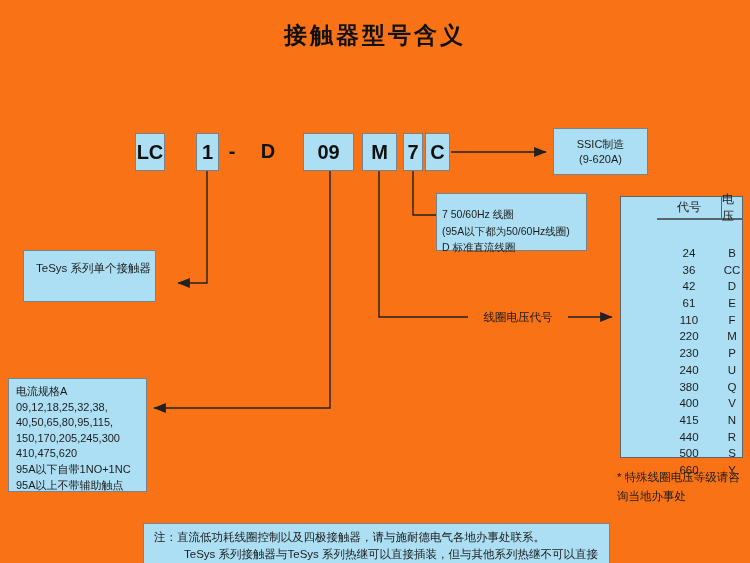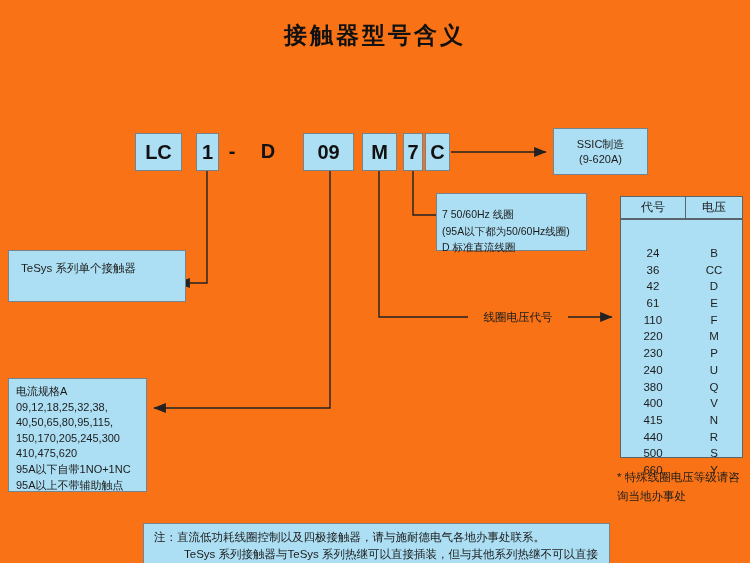--- a/index.html
+++ b/index.html
@@ -16,34 +16,35 @@
     font-size:20px;font-weight:bold;color:#111;box-sizing:border-box;
   }
   .mbox{background:#addff4;border:1px solid #76828c;}
   .callout{
     position:absolute;background:#addff4;border:1px solid #76828c;box-sizing:border-box;
   }
   .ssic{left:553px;top:128px;width:95px;height:47px;font-size:11px;line-height:15px;
         text-align:center;padding-top:8px;}
   .coil{left:436px;top:193px;width:151px;height:58px;font-size:10.5px;line-height:16.5px;
         padding:12px 5px;}
-  .series{left:8px;top:250px;width:178px;height:52px;font-size:11.5px;padding:10px 0 13px 12px;}
+  .series{left:23px;top:250px;width:133px;height:52px;font-size:11.5px;padding:10px 0 13px 12px;}
   .current{left:8px;top:378px;width:139px;height:114px;font-size:11px;line-height:15.6px;
         padding:5px 0 0 7px;}
   .bottom-note{left:143px;top:523px;width:467px;height:46px;font-size:11.5px;
         line-height:16.5px;padding:5px 0 0 10px;}
   .bottom-note .l2{padding-left:30px;}
   .vlabel{
     position:absolute;left:470px;top:310px;width:96px;text-align:center;
     font-size:11.5px;color:#1c1c1c;
   }
   .vtable{
     position:absolute;left:620px;top:196px;width:123px;height:262px;
     background:#addff4;border:1px solid #5a646b;box-sizing:border-box;
     font-size:11.5px;
+    padding-left:36px;
   }
   .vtable .hdr{display:flex;height:23px;border-bottom:2px solid #5a646b;box-sizing:border-box;}
   .vtable .hdr .c1,.vtable .row .c1{width:65px;border-right:1px solid #5a646b;box-sizing:border-box;}
   .vtable .hdr .c2,.vtable .row .c2{flex:1;}
   .vtable .hdr div{display:flex;align-items:center;justify-content:center;font-size:12px;}
   .vtable .body{padding-top:3px;}
   .vtable .row{display:flex;height:16.7px;}
   .vtable .row div{display:flex;align-items:center;justify-content:center;margin-top:30px;}
   .footnote{
     position:absolute;left:617px;top:468px;width:132px;
@@ -51,21 +52,21 @@
   }
   svg.lines{position:absolute;left:0;top:0;pointer-events:none;}
 </style>
 </head>
 <body>
 
 <div class="stage">
 
   <div class="title">接触器型号含义</div>
 
-  <div class="mbox" style="left:135px;width:47px;">LC</div>
+  <div class="mbox" style="left:135px;width:30px;">LC</div>
   <div class="mbox" style="left:196px;width:23px;">1</div>
   <div class="mchar" style="left:221px;width:22px;">-</div>
   <div class="mchar" style="left:256px;width:24px;">D</div>
   <div class="mbox" style="left:303px;width:51px;">09</div>
   <div class="mbox" style="left:362px;width:35px;">M</div>
   <div class="mbox" style="left:403px;width:20px;">7</div>
   <div class="mbox" style="left:425px;width:25px;">C</div>
 
   <svg class="lines" width="750" height="563" viewBox="0 0 750 563">
     <defs>

